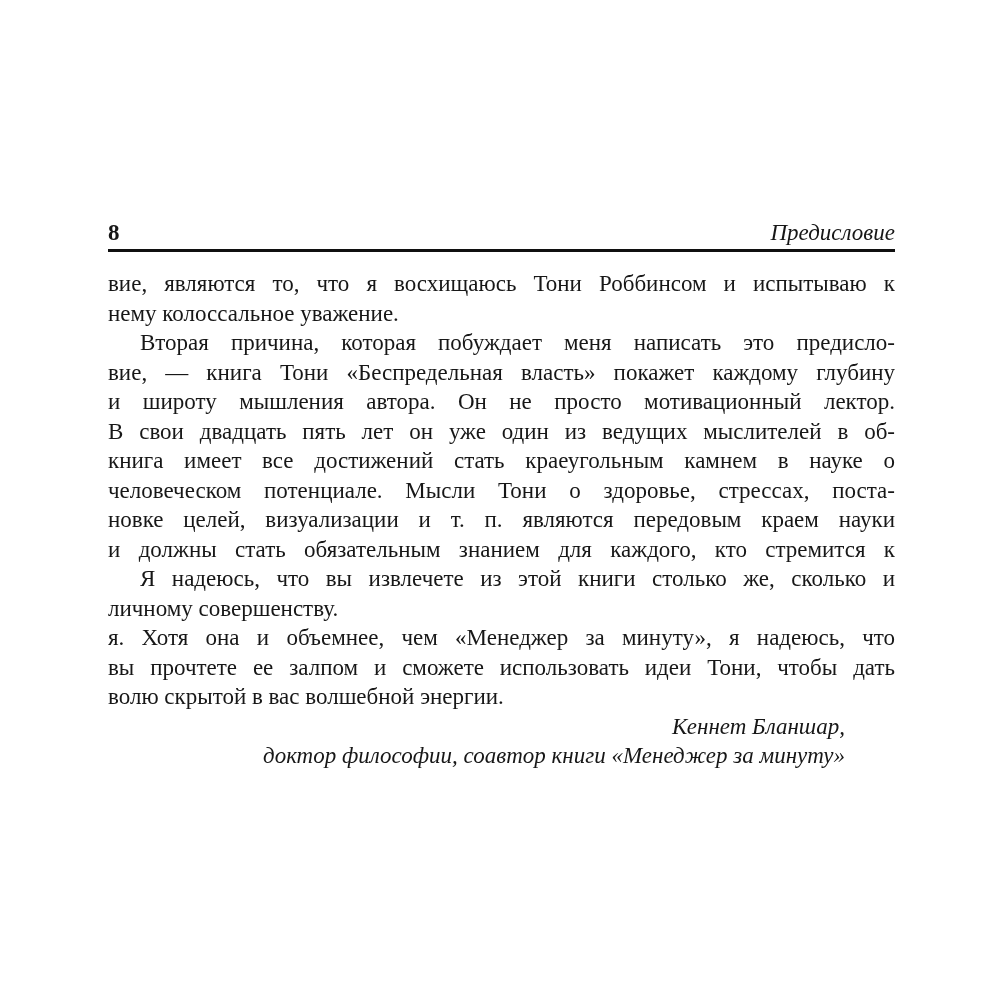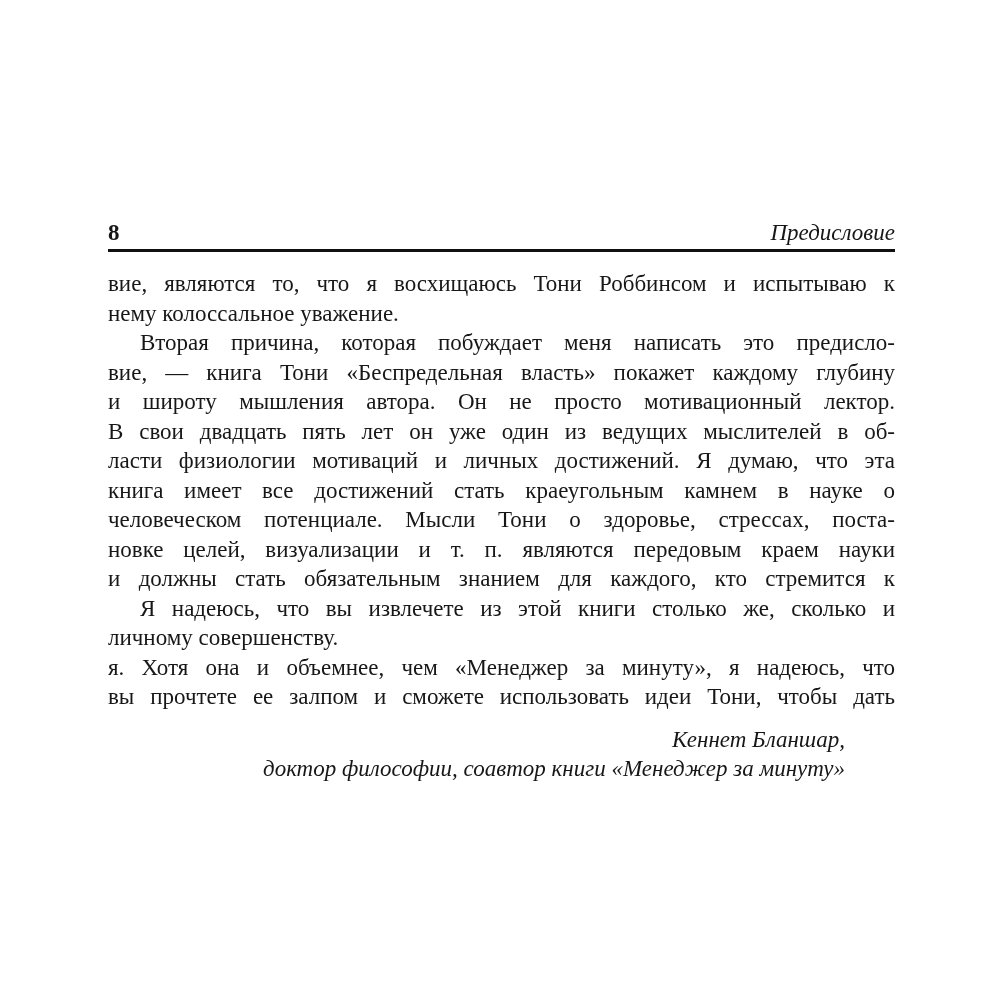--- a/index.html
+++ b/index.html
@@ -46,21 +46,20 @@
   .line.just {
     text-align: justify;
     text-align-last: justify;
     white-space: normal;
     word-spacing: 0.02em;
   }
   .line.indent {
     padding-left: 32px;
   }
   .signature {
-    margin-top: 13px;
     font-size: 23px;
     font-style: italic;
     text-align: right;
     padding-right: 50px;
   }
   .signature .sig-line {
     line-height: 29.5px;
   }
 </style>
 </head>
@@ -73,29 +72,29 @@
     <span class="head-title">Предисловие</span>
   </div>
 
   <div class="body-text">
       <div class="line just">вие, являются то, что я восхищаюсь Тони Роббинсом и испытываю к</div>
       <div class="line">нему колоссальное уважение.</div>
       <div class="line just indent">Вторая причина, которая побуждает меня написать это предисло-</div>
       <div class="line just">вие, — книга Тони «Беспредельная власть» покажет каждому глубину</div>
       <div class="line just">и широту мышления автора. Он не просто мотивационный лектор.</div>
       <div class="line just">В свои двадцать пять лет он уже один из ведущих мыслителей в об-</div>
-      <div class="line just">ласти физиологии мотиваций и личных достижений. Я думаю, что эта</div>
       <div class="line just">книга имеет все достижений стать краеугольным камнем в науке о</div>
       <div class="line just">человеческом потенциале. Мысли Тони о здоровье, стрессах, поста-</div>
       <div class="line just">новке целей, визуализации и т. п. являются передовым краем науки</div>
       <div class="line just">и должны стать обязательным знанием для каждого, кто стремится к</div>
       <div class="line just indent">Я надеюсь, что вы извлечете из этой книги столько же, сколько и</div>
       <div class="line">личному совершенству.</div>
       <div class="line just">я. Хотя она и объемнее, чем «Менеджер за минуту», я надеюсь, что</div>
       <div class="line just">вы прочтете ее залпом и сможете использовать идеи Тони, чтобы дать</div>
+      <div class="line">волю скрытой в вас волшебной энергии.</div>
     </div>
 
   <div class="signature">
     <div class="sig-line">Кеннет Бланшар,</div>
     <div class="sig-line">доктор философии, соавтор книги «Менеджер за минуту»</div>
   </div>
 
 </div>
 
 </body></html>

